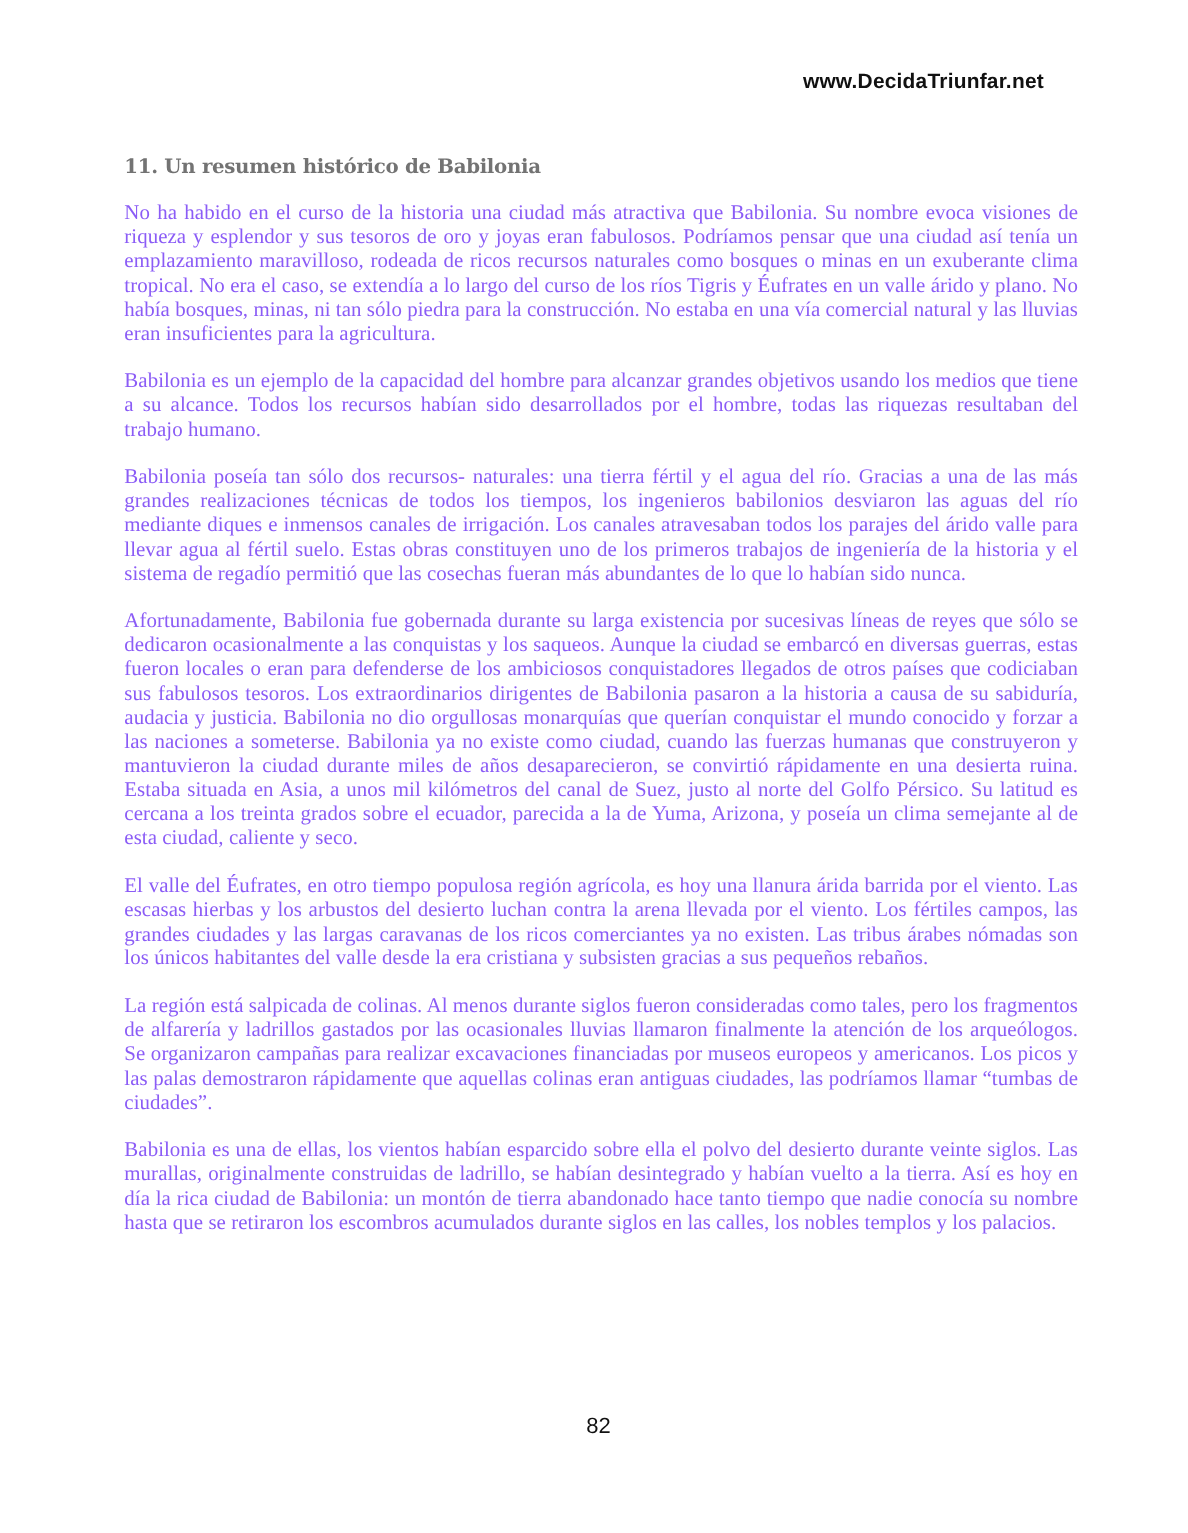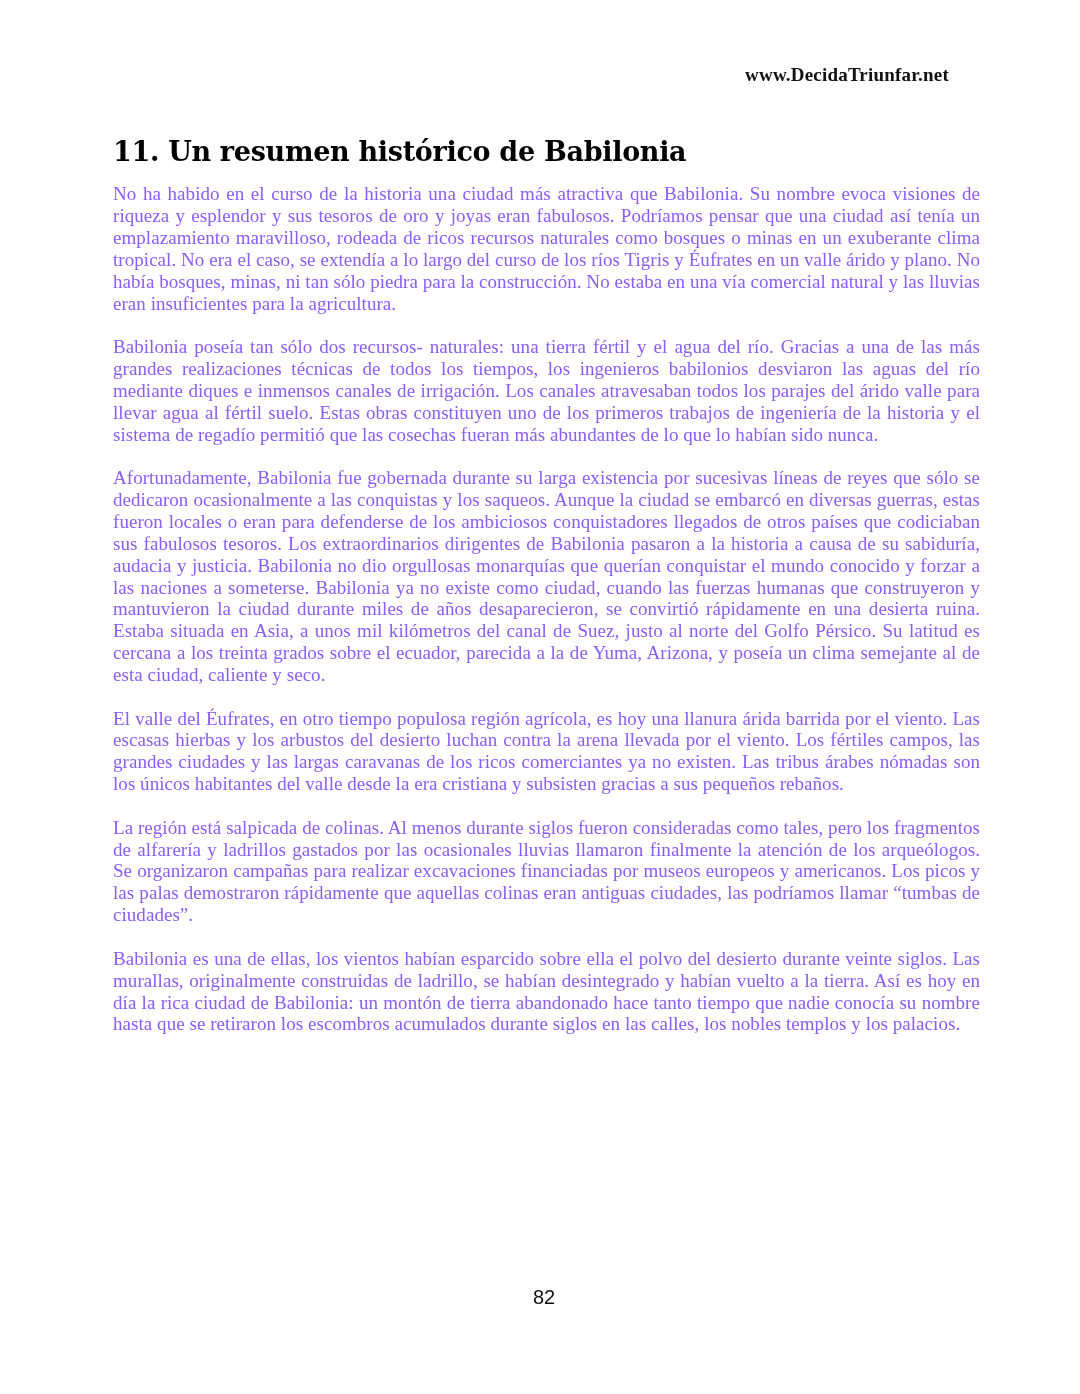--- a/index.html
+++ b/index.html
@@ -11,40 +11,40 @@
       width: 1080px;
       height: 1394px;
       position: relative;
       overflow: hidden;
       color: #111111;
     }
     .site-header {
       position: absolute;
       top: 64px;
       right: 131px;
-      font-family: Liberation Serif, serif;
+      font-family: Liberation Sans, sans-serif;
       font-weight: bold;
       font-size: 19px;
       letter-spacing: 0.2px;
       color: #111;
     }
     .page-content {
       position: absolute;
       top: 132px;
       left: 113px;
       width: 867px;
     }
     .chapter-title {
       font-family: "DejaVu Serif", serif;
       font-weight: bold;
-      font-size: 27px;
+      font-size: 18px;
       line-height: 40px;
       margin: 0 0 11px 0;
       letter-spacing: -0.3px;
-      color: #000000;
+      color: #737373;
     }
     .paragraph {
       font-family: "Liberation Serif", serif;
       font-size: 19px;
       line-height: 21.9px;
       text-align: justify;
       margin: 0 0 21.5px 0;
       letter-spacing: 0.05px;
       color: #8b5cf6;
     }
@@ -60,20 +60,21 @@
     }
   </style>
 </head>
 <body>
 
 <div class="site-header">www.DecidaTriunfar.net</div>
 
 <div class="page-content">
   <h1 class="chapter-title">11. Un resumen histórico de Babilonia</h1>
   <p class="paragraph">No ha habido en el curso de la historia una ciudad más atractiva que Babilonia. Su nombre evoca visiones de riqueza y esplendor y sus tesoros de oro y joyas eran fabulosos. Podríamos pensar que una ciudad así tenía un emplazamiento maravilloso, rodeada de ricos recursos naturales como bosques o minas en un exuberante clima tropical. No era el caso, se extendía a lo largo del curso de los ríos Tigris y Éufrates en un valle árido y plano. No había bosques, minas, ni tan sólo piedra para la construcción. No estaba en una vía comercial natural y las lluvias eran insuficientes para la agricultura.</p>
+  <p class="paragraph">Babilonia es un ejemplo de la capacidad del hombre para alcanzar grandes objetivos usando los medios que tiene a su alcance. Todos los recursos habían sido desarrollados por el hombre, todas las riquezas resultaban del trabajo humano.</p>
   <p class="paragraph">Babilonia poseía tan sólo dos recursos- naturales: una tierra fértil y el agua del río. Gracias a una de las más grandes realizaciones técnicas de todos los tiempos, los ingenieros babilonios desviaron las aguas del río mediante diques e inmensos canales de irrigación. Los canales atravesaban todos los parajes del árido valle para llevar agua al fértil suelo. Estas obras constituyen uno de los primeros trabajos de ingeniería de la historia y el sistema de regadío permitió que las cosechas fueran más abundantes de lo que lo habían sido nunca.</p>
   <p class="paragraph">Afortunadamente, Babilonia fue gobernada durante su larga existencia por sucesivas líneas de reyes que sólo se dedicaron ocasionalmente a las conquistas y los saqueos. Aunque la ciudad se embarcó en diversas guerras, estas fueron locales o eran para defenderse de los ambiciosos conquistadores llegados de otros países que codiciaban sus fabulosos tesoros. Los extraordinarios dirigentes de Babilonia pasaron a la historia a causa de su sabiduría, audacia y justicia. Babilonia no dio orgullosas monarquías que querían conquistar el mundo conocido y forzar a las naciones a someterse. Babilonia ya no existe como ciudad, cuando las fuerzas humanas que construyeron y mantuvieron la ciudad durante miles de años desaparecieron, se convirtió rápidamente en una desierta ruina. Estaba situada en Asia, a unos mil kilómetros del canal de Suez, justo al norte del Golfo Pérsico. Su latitud es cercana a los treinta grados sobre el ecuador, parecida a la de Yuma, Arizona, y poseía un clima semejante al de esta ciudad, caliente y seco.</p>
   <p class="paragraph">El valle del Éufrates, en otro tiempo populosa región agrícola, es hoy una llanura árida barrida por el viento. Las escasas hierbas y los arbustos del desierto luchan contra la arena llevada por el viento. Los fértiles campos, las grandes ciudades y las largas caravanas de los ricos comerciantes ya no existen. Las tribus árabes nómadas son los únicos habitantes del valle desde la era cristiana y subsisten gracias a sus pequeños rebaños.</p>
   <p class="paragraph">La región está salpicada de colinas. Al menos durante siglos fueron consideradas como tales, pero los fragmentos de alfarería y ladrillos gastados por las ocasionales lluvias llamaron finalmente la atención de los arqueólogos. Se organizaron campañas para realizar excavaciones financiadas por museos europeos y americanos. Los picos y las palas demostraron rápidamente que aquellas colinas eran antiguas ciudades, las podríamos llamar “tumbas de ciudades”.</p>
   <p class="paragraph">Babilonia es una de ellas, los vientos habían esparcido sobre ella el polvo del desierto durante veinte siglos. Las murallas, originalmente construidas de ladrillo, se habían desintegrado y habían vuelto a la tierra. Así es hoy en día la rica ciudad de Babilonia: un montón de tierra abandonado hace tanto tiempo que nadie conocía su nombre hasta que se retiraron los escombros acumulados durante siglos en las calles, los nobles templos y los palacios.</p>
 </div>
 
 <div class="page-number">82</div>
 
 </body></html>

